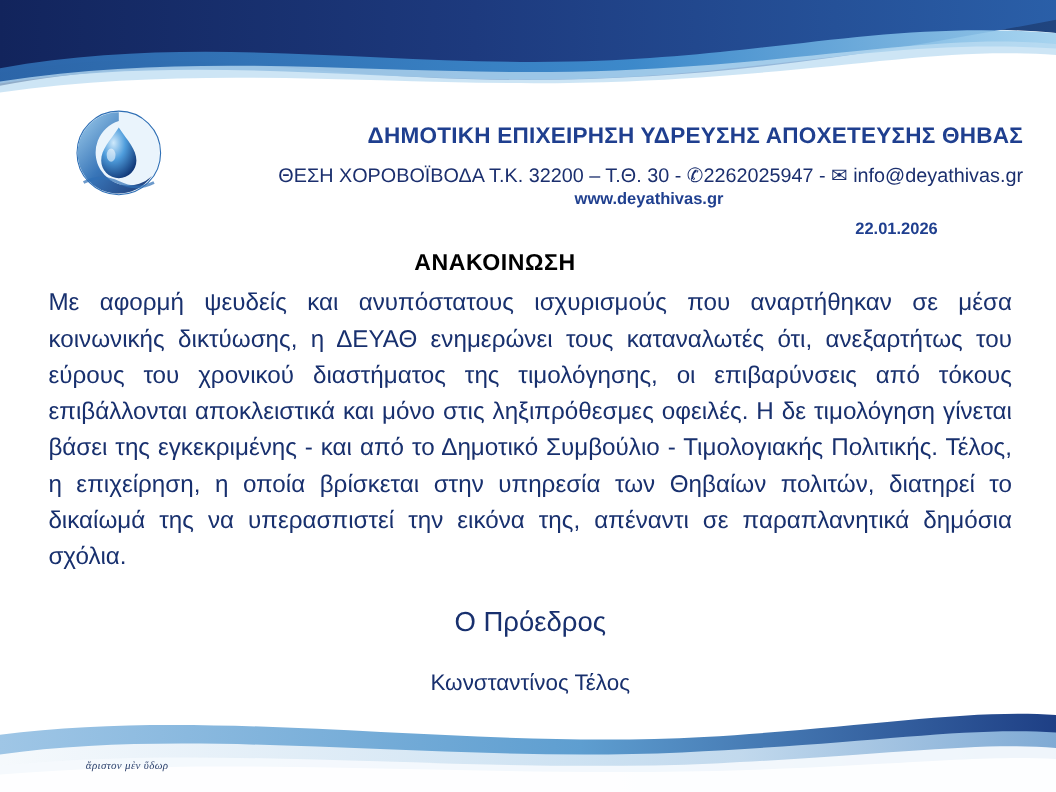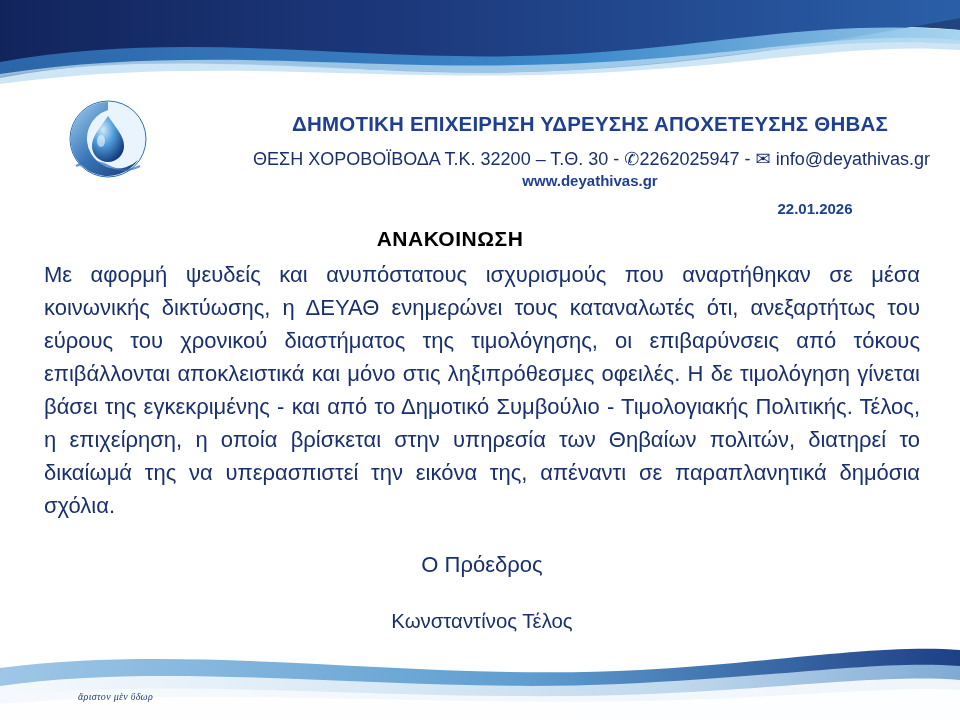--- a/index.html
+++ b/index.html
@@ -35,21 +35,21 @@
     position: absolute;
     left: 52px; top: 96px;
     width: 112px; height: 86px;
   }
 
   
   .org-title {
     position: absolute;
     left: 250px; top: 112px;
     width: 680px;
-    text-align: center;
+    text-align: right;
     color: #1f3f8f;
     font-weight: bold;
     font-size: 20.5px;
     letter-spacing: .2px;
     font-variant: small-caps;
     text-transform: none;
     white-space: nowrap;
   }
   .org-address {
     position: absolute;
@@ -102,21 +102,21 @@
     line-height: 33px;
     text-align: justify;
     text-justify: inter-word;
   }
   .sig-role {
     position: absolute;
     left: 44px; top: 552px;
     width: 876px;
     text-align: center;
     color: #18306e;
-    font-size: 22px;
+    font-size: 25px;
   }
   .sig-name {
     position: absolute;
     left: 44px; top: 610px;
     width: 876px;
     text-align: center;
     color: #18306e;
     font-size: 20.4px;
   }
 

